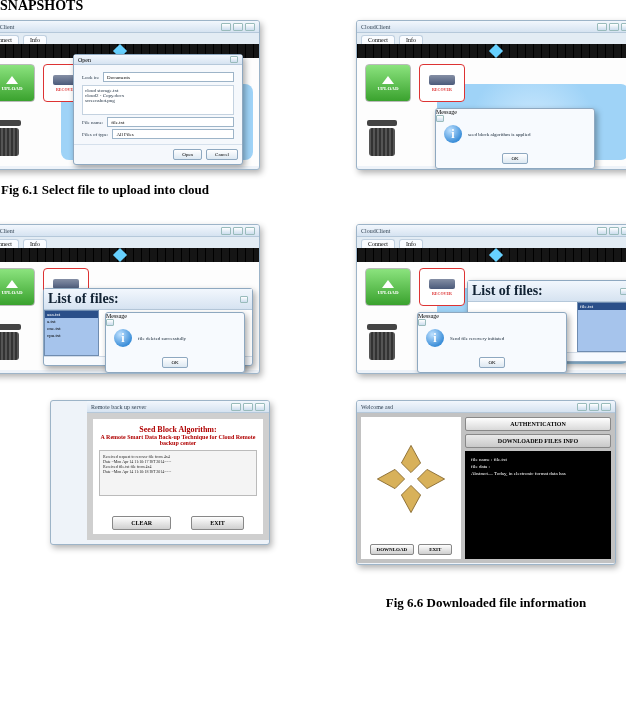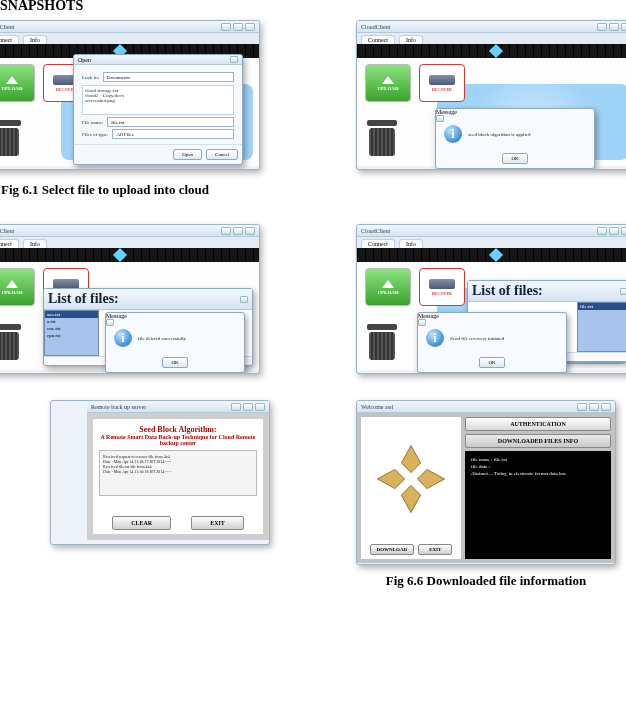--- a/index.html
+++ b/index.html
@@ -719,15 +719,15 @@
           <div class="tab-btn">AUTHENTICATION</div>
           <div class="tab-btn active">DOWNLOADED FILES INFO</div>
           <div class="black-panel">
             <div>file name : file.txt</div>
             <div>file data :</div>
             <div>Abstract— Today, in electronic format data has</div>
           </div>
         </div>
       </div>
     </div>
-    <div class="caption" style="margin-top:8px;">Fig 6.6 Downloaded file information</div>
+    <div class="caption" style="margin-top:30px;">Fig 6.6 Downloaded file information</div>
   </div>
 </div>
 
 </body></html>

